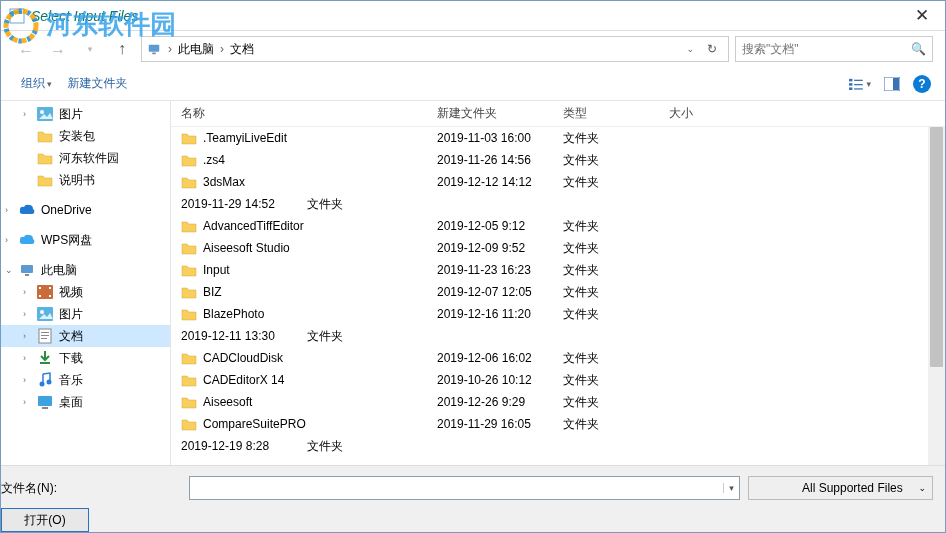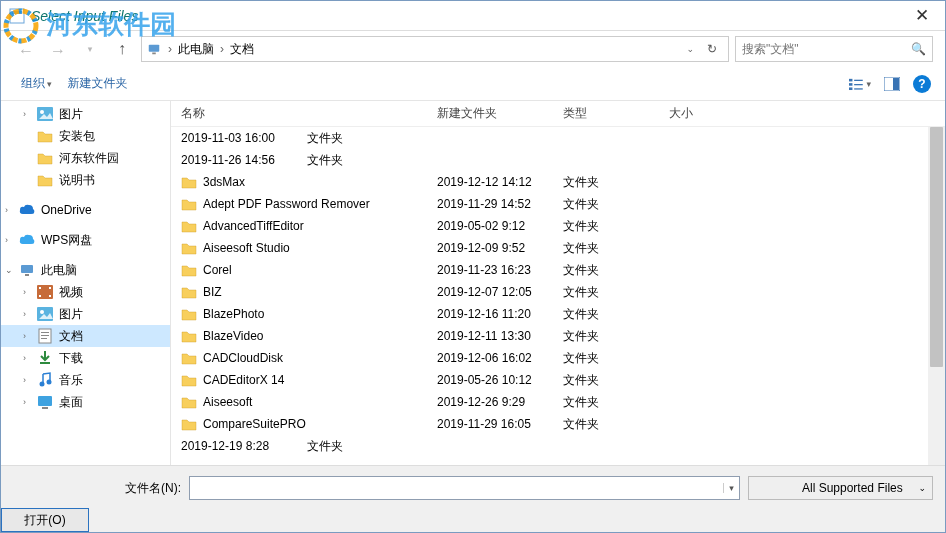--- a/index.html
+++ b/index.html
@@ -57,21 +57,21 @@
 .row { display:flex; height:22px; align-items:center; }
 .row .c-name { display:flex; align-items:center; gap:6px; }
 .row .fico { width:16px; height:16px; }
 
 .scroll-y { position:absolute; right:0; top:26px; bottom:0; width:17px; background:#f0f0f0; }
 .scroll-thumb { position:absolute; top:0; left:2px; width:13px; height:240px; background:#c2c2c2; border-radius:1px; cursor:pointer; }
 
 
 .footer { border-top:1px solid #ddd; background:#f0f0f0; padding:10px 12px 10px 0; font-size:12px; }
 .foot-row { display:flex; align-items:center; gap:8px; margin-bottom:8px; }
-.fn-label { width:180px; text-align:right;padding-left:27px; }
+.fn-label { width:180px; text-align:left; }
 .fn-input { flex:1; height:24px; border:1px solid #8f9db0; display:flex; align-items:center; background:#fff; }
 .fn-input input { flex:1; border:none; outline:none; padding:0 4px; font-size:12px; }
 .fn-drop { width:16px; border-left:1px solid #ccc; text-align:center; color:#555; cursor:pointer; font-size:9px;}
 .filter { width:185px; height:24px; border:1px solid #bbb; background:#efefef; display:flex; align-items:center; padding:0 6px; cursor:pointer; }
 .filter span:first-child { flex:1;margin-left:47px; }
 .btns { display:flex; justify-content:flex-start; gap:0;flex-direction:column; }
 .btn { width:88px; height:24px; border:1px solid #aaa; background:#e8e8e8; cursor:pointer; font-size:12px; }
 .btn.primary { border-color:#2a72c0; }
 </style>
 </head>
@@ -308,79 +308,85 @@
 
   <div class="filelist">
     <div class="cols">
       <div class="col c-name">名称</div>
       <div class="col c-date">新建文件夹</div>
       <div class="col c-type">类型</div>
       <div class="col c-size">大小</div>
     </div>
     <div id="rows">
         <div class="row">
+          <div class="col c-name">
+            <svg class="fico" width="16" height="14" viewBox="0 0 16 14">
+              <path class="folder-svg" d="M1 3 L6 3 L8 5 L15 5 L15 13 L1 13 Z"></path>
+            </svg>
+            <span>.TeamyiLiveEdit</span>
+          </div>
           <div class="col c-date">2019-11-03 16:00</div>
           <div class="col c-type">文件夹</div>
           <div class="col c-size"></div>
         </div>
         <div class="row">
+          <div class="col c-name">
+            <svg class="fico" width="16" height="14" viewBox="0 0 16 14">
+              <path class="folder-svg" d="M1 3 L6 3 L8 5 L15 5 L15 13 L1 13 Z"></path>
+            </svg>
+            <span>.zs4</span>
+          </div>
           <div class="col c-date">2019-11-26 14:56</div>
           <div class="col c-type">文件夹</div>
           <div class="col c-size"></div>
         </div>
         <div class="row">
           <div class="col c-name">
             <svg class="fico" width="16" height="14" viewBox="0 0 16 14">
               <path class="folder-svg" d="M1 3 L6 3 L8 5 L15 5 L15 13 L1 13 Z"></path>
             </svg>
             <span>3dsMax</span>
           </div>
           <div class="col c-date">2019-12-12 14:12</div>
           <div class="col c-type">文件夹</div>
           <div class="col c-size"></div>
         </div>
         <div class="row">
-          <div class="col c-name">
-            <svg class="fico" width="16" height="14" viewBox="0 0 16 14">
-              <path class="folder-svg" d="M1 3 L6 3 L8 5 L15 5 L15 13 L1 13 Z"></path>
-            </svg>
-            <span>Adept PDF Password Remover</span>
-          </div>
           <div class="col c-date">2019-11-29 14:52</div>
           <div class="col c-type">文件夹</div>
           <div class="col c-size"></div>
         </div>
         <div class="row">
           <div class="col c-name">
             <svg class="fico" width="16" height="14" viewBox="0 0 16 14">
               <path class="folder-svg" d="M1 3 L6 3 L8 5 L15 5 L15 13 L1 13 Z"></path>
             </svg>
             <span>AdvancedTiffEditor</span>
           </div>
-          <div class="col c-date">2019-05-02 9:12</div>
+          <div class="col c-date">2019-12-05 9:12</div>
           <div class="col c-type">文件夹</div>
           <div class="col c-size"></div>
         </div>
         <div class="row">
           <div class="col c-name">
             <svg class="fico" width="16" height="14" viewBox="0 0 16 14">
               <path class="folder-svg" d="M1 3 L6 3 L8 5 L15 5 L15 13 L1 13 Z"></path>
             </svg>
             <span>Aiseesoft Studio</span>
           </div>
           <div class="col c-date">2019-12-09 9:52</div>
           <div class="col c-type">文件夹</div>
           <div class="col c-size"></div>
         </div>
         <div class="row">
           <div class="col c-name">
             <svg class="fico" width="16" height="14" viewBox="0 0 16 14">
               <path class="folder-svg" d="M1 3 L6 3 L8 5 L15 5 L15 13 L1 13 Z"></path>
             </svg>
-            <span>Corel</span>
+            <span>Input</span>
           </div>
           <div class="col c-date">2019-11-23 16:23</div>
           <div class="col c-type">文件夹</div>
           <div class="col c-size"></div>
         </div>
         <div class="row">
           <div class="col c-name">
             <svg class="fico" width="16" height="14" viewBox="0 0 16 14">
               <path class="folder-svg" d="M1 3 L6 3 L8 5 L15 5 L15 13 L1 13 Z"></path>
             </svg>
@@ -395,26 +401,20 @@
             <svg class="fico" width="16" height="14" viewBox="0 0 16 14">
               <path class="folder-svg" d="M1 3 L6 3 L8 5 L15 5 L15 13 L1 13 Z"></path>
             </svg>
             <span>BlazePhoto</span>
           </div>
           <div class="col c-date">2019-12-16 11:20</div>
           <div class="col c-type">文件夹</div>
           <div class="col c-size"></div>
         </div>
         <div class="row">
-          <div class="col c-name">
-            <svg class="fico" width="16" height="14" viewBox="0 0 16 14">
-              <path class="folder-svg" d="M1 3 L6 3 L8 5 L15 5 L15 13 L1 13 Z"></path>
-            </svg>
-            <span>BlazeVideo</span>
-          </div>
           <div class="col c-date">2019-12-11 13:30</div>
           <div class="col c-type">文件夹</div>
           <div class="col c-size"></div>
         </div>
         <div class="row">
           <div class="col c-name">
             <svg class="fico" width="16" height="14" viewBox="0 0 16 14">
               <path class="folder-svg" d="M1 3 L6 3 L8 5 L15 5 L15 13 L1 13 Z"></path>
             </svg>
             <span>CADCloudDisk</span>
@@ -423,21 +423,21 @@
           <div class="col c-type">文件夹</div>
           <div class="col c-size"></div>
         </div>
         <div class="row">
           <div class="col c-name">
             <svg class="fico" width="16" height="14" viewBox="0 0 16 14">
               <path class="folder-svg" d="M1 3 L6 3 L8 5 L15 5 L15 13 L1 13 Z"></path>
             </svg>
             <span>CADEditorX 14</span>
           </div>
-          <div class="col c-date">2019-05-26 10:12</div>
+          <div class="col c-date">2019-10-26 10:12</div>
           <div class="col c-type">文件夹</div>
           <div class="col c-size"></div>
         </div>
         <div class="row">
           <div class="col c-name">
             <svg class="fico" width="16" height="14" viewBox="0 0 16 14">
               <path class="folder-svg" d="M1 3 L6 3 L8 5 L15 5 L15 13 L1 13 Z"></path>
             </svg>
             <span>Aiseesoft</span>
           </div>

